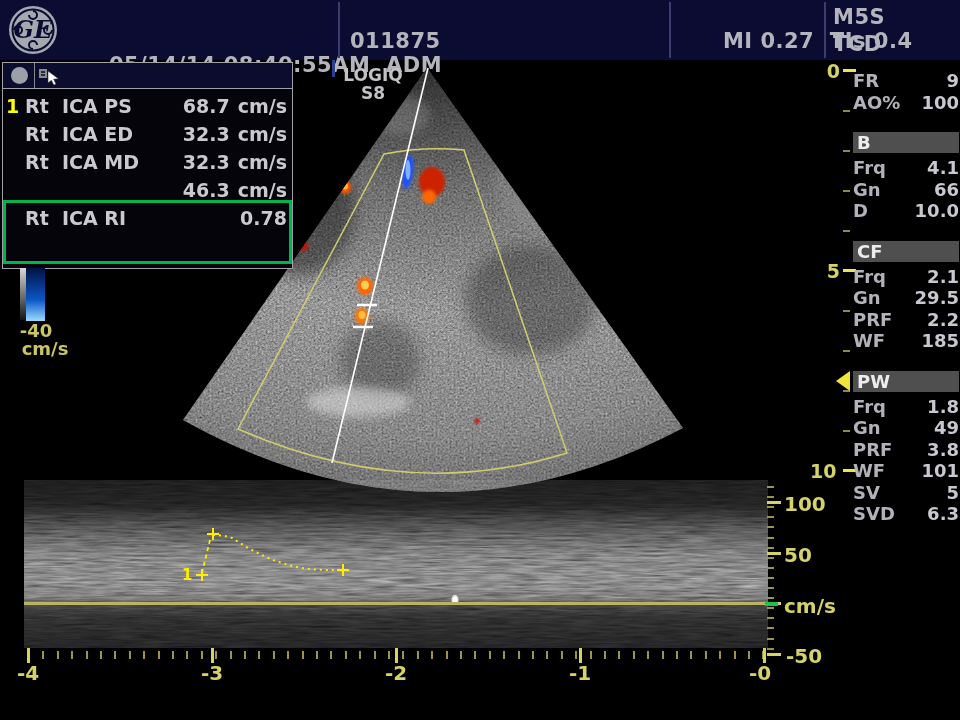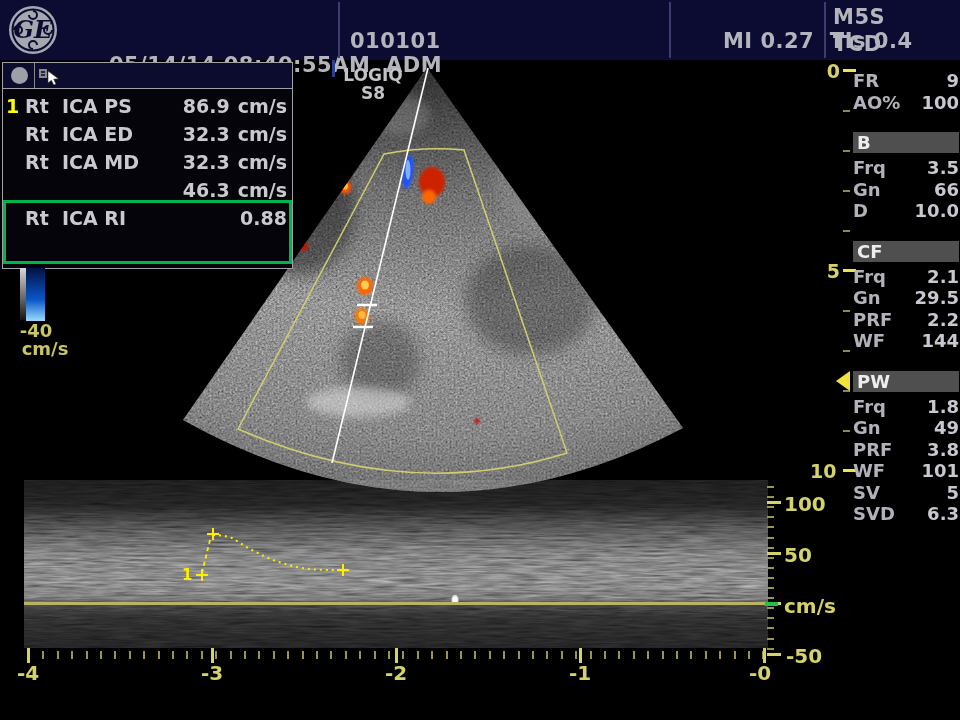--- a/index.html
+++ b/index.html
@@ -65,21 +65,21 @@
       <text x="26" y="34" text-anchor="middle" font-family="DejaVu Serif, serif" font-style="italic" font-weight="bold" font-size="24" fill="#0c0c33">GE</text>
       <path d="M 26 7 a4 4 0 1 1 -4 4" fill="none" stroke="#0c0c33" stroke-width="2"></path>
       <path d="M 45 26 a4 4 0 1 1 -4 -4" fill="none" stroke="#0c0c33" stroke-width="2"></path>
       <path d="M 26 45 a4 4 0 1 1 4 -4" fill="none" stroke="#0c0c33" stroke-width="2"></path>
       <path d="M 7 26 a4 4 0 1 1 4 4" fill="none" stroke="#0c0c33" stroke-width="2"></path>
     </svg>
     <div class="tbtext" style="left:62px;top:29px">
       <span>05/14/14 08:40:55AM</span><span>  </span><span>ADM</span>
     </div>
     <div class="vdiv" style="left:338px"></div>
-    <div class="tbtext" style="left:350px;top:29px">010101</div>
+    <div class="tbtext" style="left:350px;top:29px">011875</div>
     <div class="vdiv" style="left:669px"></div>
     <div class="tbtext" style="left:676px;top:5px">
       <span>MI</span><span> </span><span>0.27</span><span>  </span><span>TIs</span><span> </span><span>0.4</span>
     </div>
     <div class="vdiv" style="left:824px"></div>
     <div class="tbtext" style="left:833px;top:5px">M5S</div>
     <div class="tbtext" style="left:833px;top:32px">TCD</div>
   </div>
   <div class="divext"></div>
 
@@ -163,25 +163,25 @@
       <div class="mcircle"></div>
       <div class="mheaddiv"></div>
       <svg class="abs" style="left:36px;top:4px" width="30" height="18">
         <rect x="0" y="2" width="8" height="9" fill="#8a8a92"></rect>
         <rect x="2" y="4" width="4" height="2" fill="#2a2a34"></rect>
         <rect x="2" y="7" width="4" height="2" fill="#2a2a34"></rect>
         <polygon points="9,4 9,16 12.4,13.3 14.8,18.2 17,17 14.7,12.2 19.5,11.8" fill="#ffffff" stroke="#333" stroke-width="0.6"></polygon>
       </svg>
     </div>
     <div class="mrows">
-      <div class="mrow"><span class="midx">1</span><span class="mlabel">Rt  ICA PS</span><span class="mval">86.9</span><span class="munit">cm/s</span></div>
+      <div class="mrow"><span class="midx">1</span><span class="mlabel">Rt  ICA PS</span><span class="mval">68.7</span><span class="munit">cm/s</span></div>
       <div class="mrow"><span class="midx"></span><span class="mlabel">Rt  ICA ED</span><span class="mval">32.3</span><span class="munit">cm/s</span></div>
       <div class="mrow"><span class="midx"></span><span class="mlabel">Rt  ICA MD</span><span class="mval">32.3</span><span class="munit">cm/s</span></div>
       <div class="mrow"><span class="midx"></span><span class="mval">46.3</span><span class="munit">cm/s</span></div>
-      <div class="mrow"><span class="midx"></span><span class="mlabel">Rt  ICA RI</span><span class="mval">0.88</span><span class="munit"></span></div>
+      <div class="mrow"><span class="midx"></span><span class="mlabel">Rt  ICA RI</span><span class="mval">0.78</span><span class="munit"></span></div>
     </div>
     <div class="greenbox"></div>
   </div>
 
   <div class="graybar"></div>
   <div class="bluebar"></div>
   <div class="cbtext" style="left:14px;top:320px;width:44px">-40</div>
   <div class="cbtext" style="left:18px;top:338px;width:54px">cm/s</div>
 
   <div class="dminor"></div>
@@ -198,21 +198,21 @@
         <span class="rv">9</span>
       </div>
     <div class="rrow">
         <span>AO%</span>
         <span class="rv">100</span>
       </div>
 
     <div class="rhdr">B</div>
     <div class="rrow">
         <span>Frq</span>
-        <span class="rv">3.5</span>
+        <span class="rv">4.1</span>
       </div>
     <div class="rrow">
         <span>Gn</span>
         <span class="rv">66</span>
       </div>
     <div class="rrow">
         <span>D</span>
         <span class="rv">10.0</span>
       </div>
 
@@ -224,21 +224,21 @@
     <div class="rrow">
         <span>Gn</span>
         <span class="rv">29.5</span>
       </div>
     <div class="rrow">
         <span>PRF</span>
         <span class="rv">2.2</span>
       </div>
     <div class="rrow">
         <span>WF</span>
-        <span class="rv">144</span>
+        <span class="rv">185</span>
       </div>
 
     <div class="rhdr"><span class="pwmark"></span><span>PW</span></div>
     <div class="rrow">
         <span>Frq</span>
         <span class="rv">1.8</span>
       </div>
     <div class="rrow">
         <span>Gn</span>
         <span class="rv">49</span>

